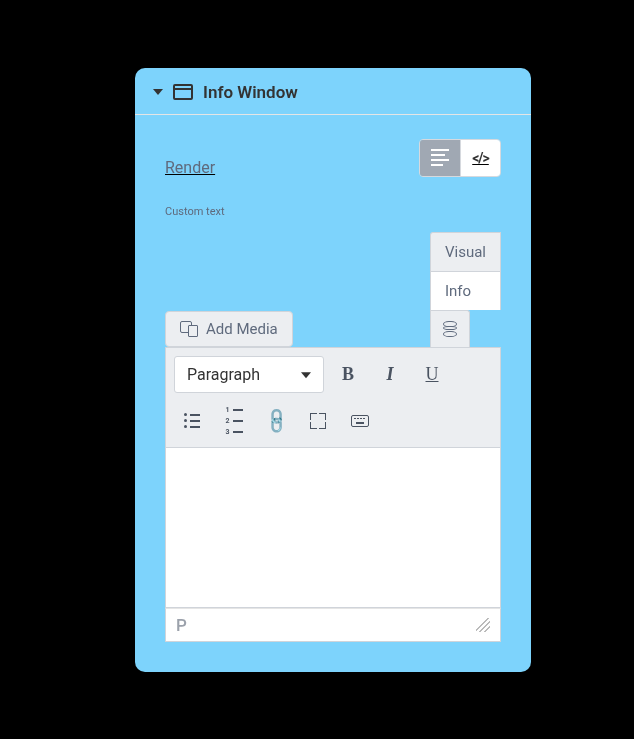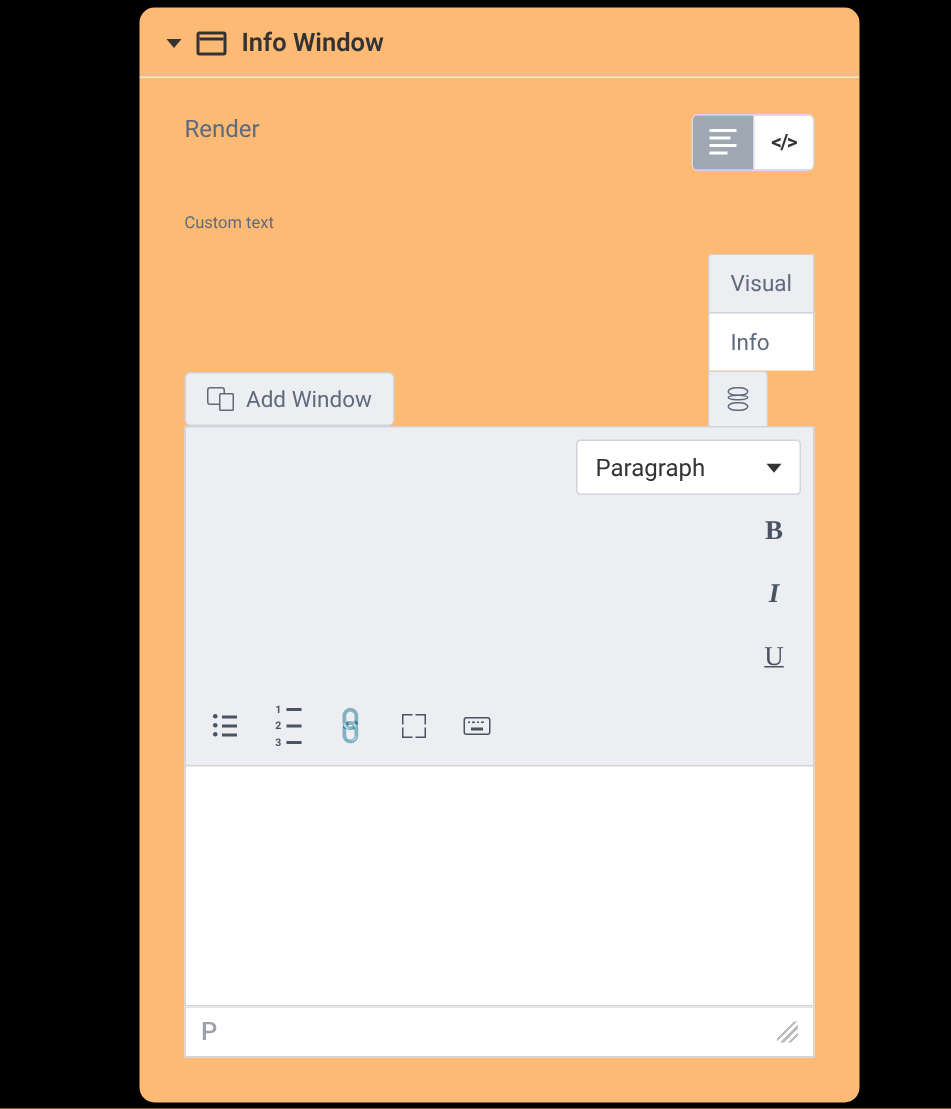--- a/index.html
+++ b/index.html
@@ -6,22 +6,22 @@
     body {
       background: #000;
       font-family: -apple-system, BlinkMacSystemFont, "Segoe UI", Roboto, sans-serif;
       width: 634px;
       height: 739px;
       display: flex;
       align-items: center;
       justify-content: center;
     }
     .panel {
-      background: #fdba74;
-      width: 480px;
+      background: #7dd3fc;
+      width: 396px;
       border-radius: 10px;
       overflow: hidden;
       position: relative;
       margin-left: 32px;
     }
     .panel-header {
       display: flex;
       align-items: center;
       padding: 14px 18px 12px;
       border-bottom: 1px solid #e5e5e5;
@@ -50,23 +50,24 @@
       font-size: 17px;
       font-weight: 600;
       color: #333;
     }
     .panel-body {
       padding: 24px 30px 30px;
       position: relative;
     }
     .row {
       display: flex;
-      align-items: flex-start;
+      align-items: flex-end;
       justify-content: space-between;
       margin-bottom: 28px;
+      text-decoration: underline;
     }
     .label {
       color: #5f6a7d;
       font-size: 16px;
     }
     .toggle-group {
       display: flex;
       border: 1px solid #d6d9de;
       border-radius: 4px;
       overflow: hidden;
@@ -166,22 +167,21 @@
     .db-icon::before{top:0;}
     .db-icon::after{bottom:0;}
     .db-icon span{position:absolute;left:0;right:0;top:5px;height:4px;border:1.5px solid #5f6a7d;border-radius:50%/60%;}
     .toolbar {
       background: #eceef1;
       border: 1px solid #d0d4da;
       padding: 8px;
       display: flex;
       flex-wrap: wrap;
       gap: 6px;
-      align-items: flex-end;
-      flex-direction: column;
+      align-items: center;
     }
     .format-select {
       background: #fff;
       border: 1px solid #d0d4da;
       border-radius: 3px;
       padding: 8px 36px 8px 12px;
       font-size: 16px;
       color: #333;
       position: relative;
       cursor: pointer;
@@ -280,21 +280,21 @@
           <div class="code-icon">&lt;/&gt;</div>
         </div>
       </div>
     </div>
 
     <div class="section-label">Custom text</div>
 
     <div class="editor-top">
       <div class="add-media">
         <div class="media-icon"></div>
-        <span>Add Window</span>
+        <span>Add Media</span>
       </div>
       <div class="tabs">
         <div class="tab">Visual</div>
         <div class="tab active">Info</div>
         <div class="tab-icon">
           <div class="db-icon">
               <span></span>
             </div>
         </div>
       </div>

